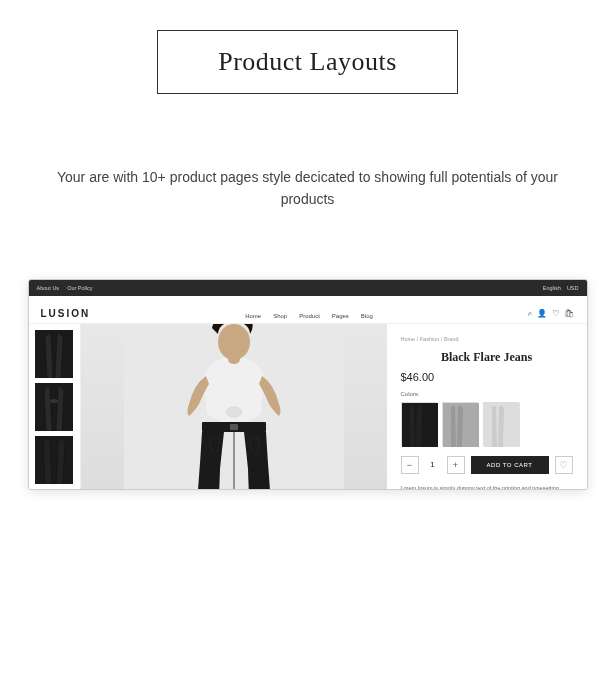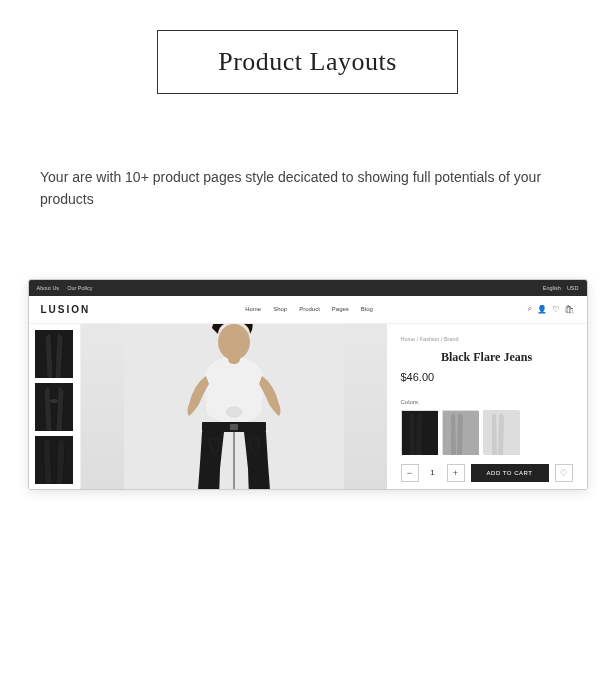--- a/index.html
+++ b/index.html
@@ -33,20 +33,21 @@
       font-size: 26px;
       font-weight: 400;
       color: #222;
       letter-spacing: 0.5px;
       font-family: 'Georgia', serif;
     }
 
     .subtitle-text {
       font-size: 14px;
       color: #444;
+      text-align: center;
       line-height: 1.6;
       margin-bottom: 24px;
       font-family: Arial, sans-serif;
       padding: 0 40px;
     }
 
     
     .browser-mockup {
       width: 560px;
       border: 1px solid #ccc;
@@ -80,23 +81,23 @@
     .top-bar-right {
       display: flex;
       gap: 6px;
     }
 
     
     .nav-bar {
       background: #fff;
       height: 28px;
       display: flex;
-      align-items: center;
+      align-items: flex-end;
       justify-content: space-between;
-      padding: 12px 12px;
+      padding: 4px 12px;
       border-bottom: 1px solid #eee;
     }
 
     .nav-logo {
       font-size: 10px;
       font-weight: 700;
       letter-spacing: 2px;
       color: #222;
       font-family: Arial, sans-serif;
     }
@@ -182,21 +183,21 @@
       font-weight: 700;
       color: #222;
       margin-bottom: 6px;
       font-family: 'Georgia', serif;
       text-align: center;
     }
 
     .product-price {
       font-size: 11px;
       color: #222;
-      margin-bottom: 16px;
+      margin-bottom: 8px;
     }
 
     .colors-label {
       font-size: 6px;
       color: #666;
       margin-bottom: 5px;
     }
 
     .color-swatches {
       display: flex;

